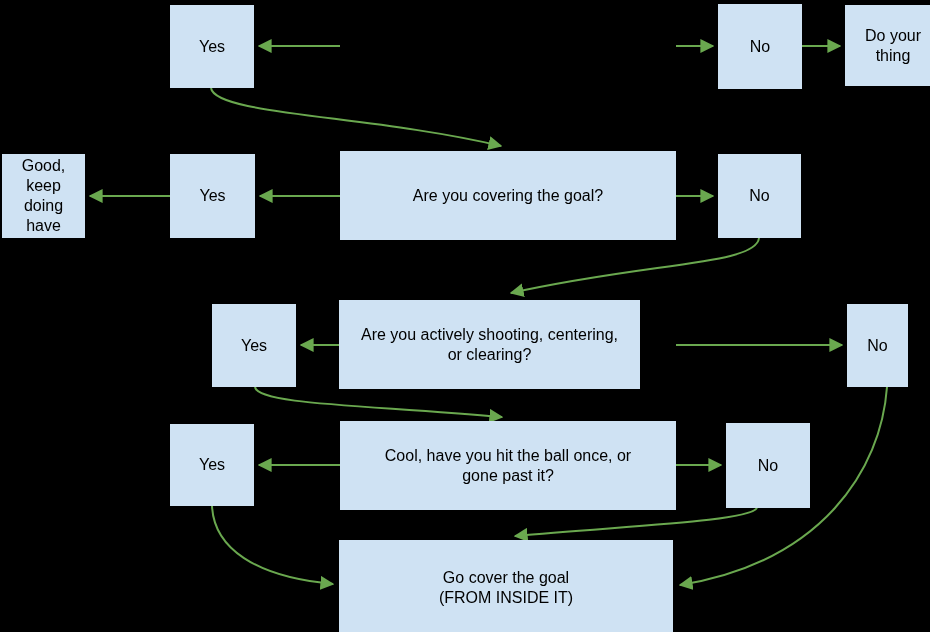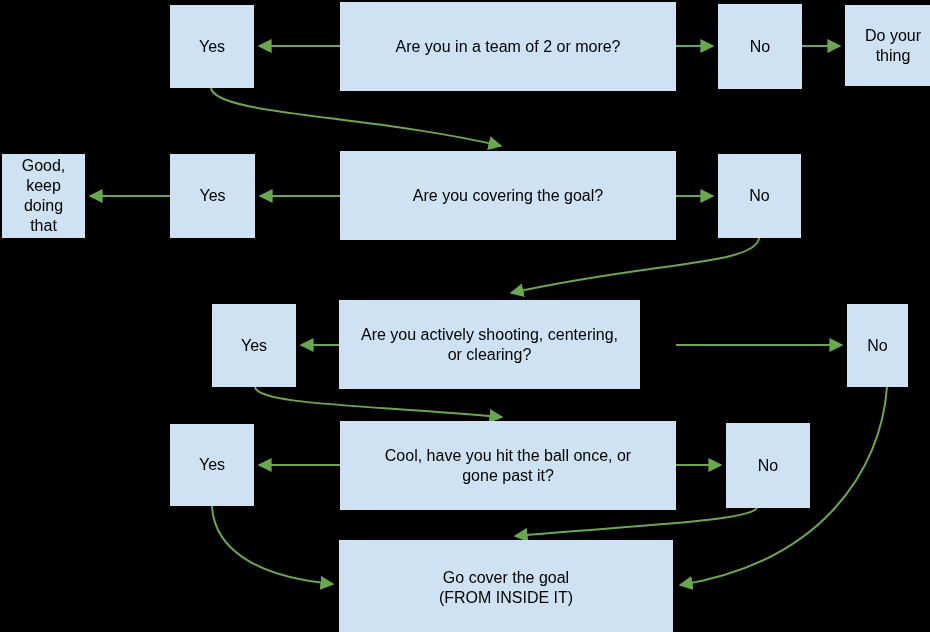--- a/index.html
+++ b/index.html
@@ -71,29 +71,28 @@
 
     <path class="edge" d="M211,88 C215,115 370,115 501,146" marker-end="url(#ah)"></path>
     <path class="edge" d="M759,238 C756,265 650,262 511,293" marker-end="url(#ah)"></path>
     <path class="edge" d="M255,387 C258,405 370,405 502,417" marker-end="url(#ah)"></path>
     <path class="edge" d="M212,506 C214,548 255,577 333,584" marker-end="url(#ah)"></path>
     <path class="edge" d="M757,508 C748,522 620,526 515,536" marker-end="url(#ah)"></path>
     <path class="edge" d="M887,387 C881,470 822,562 680,585" marker-end="url(#ah)"></path>
   </svg>
 
   <div class="node n-yes1">Yes</div>
-  <div class="node n-q1">Are you in a team of 2 or more?</div>
   <div class="node n-no1">No</div>
   <div class="node n-dyt">Do your
 thing</div>
 
   <div class="node n-good">Good,
 keep
 doing
-that</div>
+have</div>
   <div class="node n-yes2">Yes</div>
   <div class="node n-q2">Are you covering the goal?</div>
   <div class="node n-no2">No</div>
 
   <div class="node n-yes3">Yes</div>
   <div class="node n-q3">Are you actively shooting, centering,
 or clearing?</div>
   <div class="node n-no3">No</div>
 
   <div class="node n-yes4">Yes</div>

